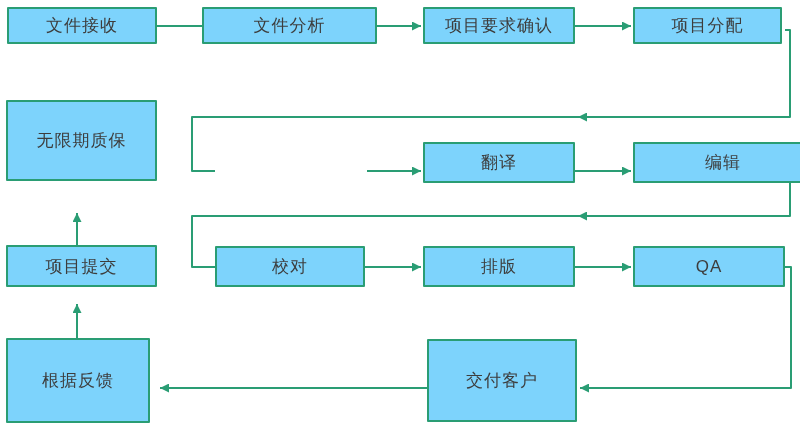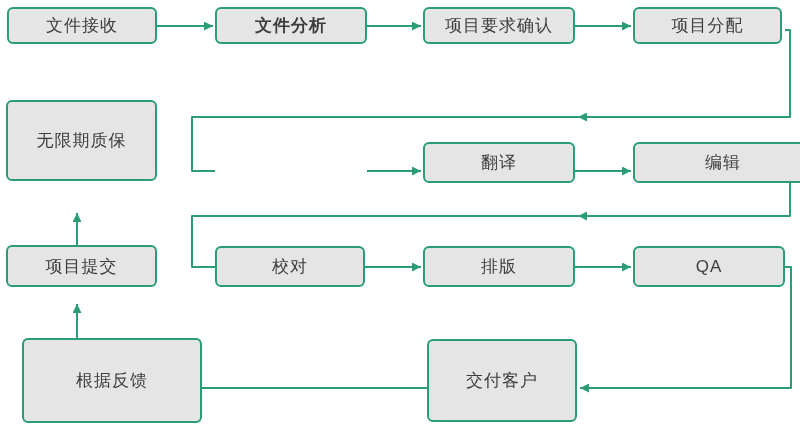--- a/index.html
+++ b/index.html
@@ -28,49 +28,49 @@
     fill:none;
     stroke:var(--accent);
     stroke-width:2;
     stroke-linejoin:round;
     stroke-linecap:butt;
   }
   .arrowhead{ fill:var(--accent); stroke:none; }
   .node{
     position:absolute;
     box-sizing:border-box;
-    background:#e5e5e5;
+    background:#7dd3fc;
     border:2px solid var(--accent);
-    border-radius:6px;
+    border-radius:1px;
     display:flex;
     align-items:center;
     justify-content:center;
     color:var(--text);
     font-size:17px;
     letter-spacing:1px;
     text-align:center;
     z-index:2;
   }
   
   .n-file-reception        {left:7px;   top:7px;   width:150px; height:37px;}
-  .n-file-analysis         {left:215px; top:7px;   width:152px; height:37px;font-weight:bold;}
+  .n-file-analysis         {left:202px; top:7px;   width:175px; height:37px;}
   .n-requirements-confirm  {left:423px; top:7px;   width:152px; height:37px;}
   .n-project-allocation    {left:633px; top:7px;   width:149px; height:37px;}
   
   .n-unlimited-warranty    {left:6px;   top:100px; width:151px; height:81px;}
   .n-create-glossary       {left:215px; top:142px; width:152px; height:41px;}
   .n-translation           {left:423px; top:142px; width:152px; height:41px;}
   .n-editing               {left:633px; top:142px; width:180px; height:41px;}
   
   .n-project-submission    {left:6px;   top:245px; width:151px; height:42px;}
   .n-proofreading          {left:215px; top:246px; width:150px; height:41px;}
   .n-typesetting           {left:423px; top:246px; width:152px; height:41px;}
   .n-qa                    {left:633px; top:246px; width:152px; height:41px;}
   
-  .n-feedback              {left:6px;   top:338px; width:180px; height:85px;margin-left:16px;}
+  .n-feedback              {left:6px;   top:338px; width:144px; height:85px;}
   .n-delivery              {left:427px; top:339px; width:150px; height:83px;}
 </style>
 </head>
 <body>
 
 <div class="canvas">
 
   <svg class="edges" viewBox="0 0 800 433" xmlns="http://www.w3.org/2000/svg">
     <defs>
       <marker id="arrow" viewBox="0 0 10 10" refX="10" refY="5" markerWidth="11" markerHeight="9" markerUnits="userSpaceOnUse" orient="auto">

